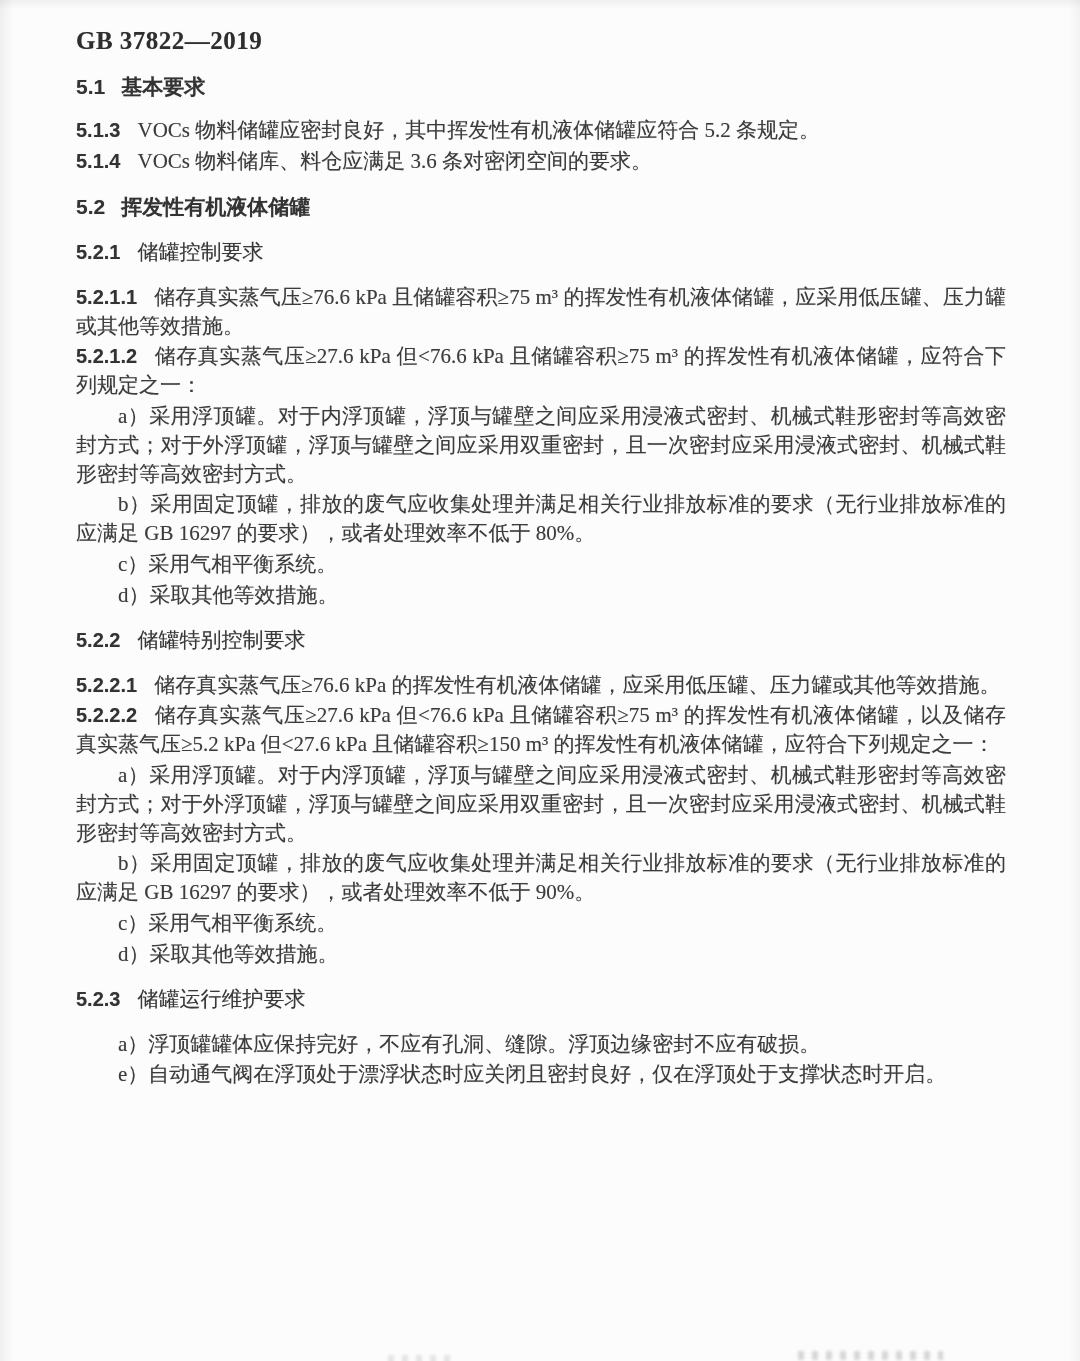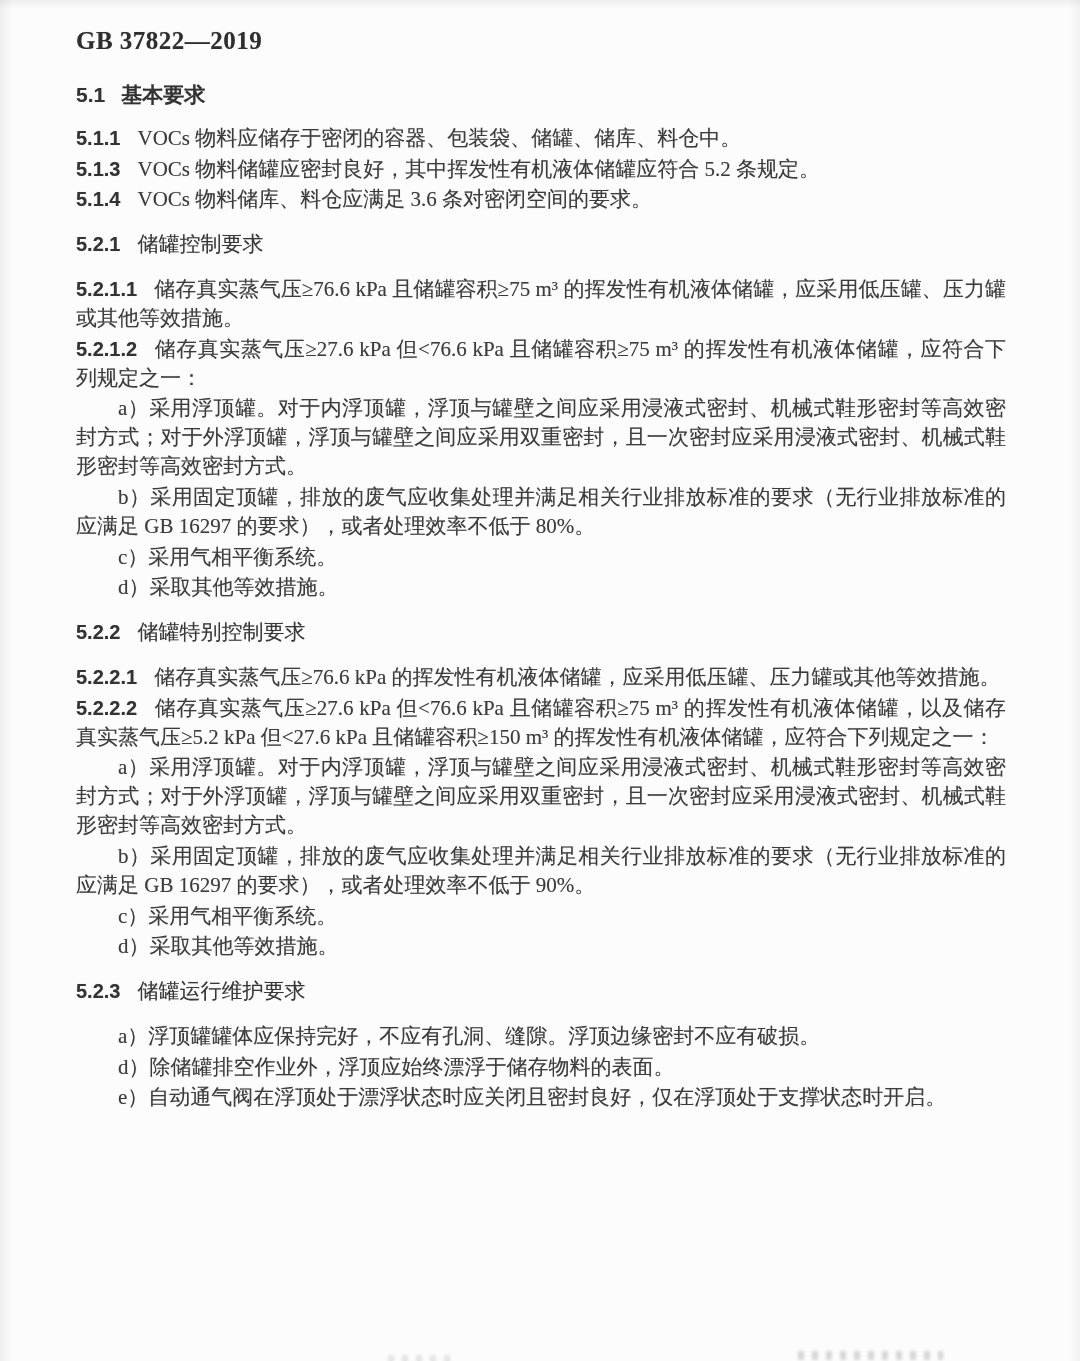--- a/index.html
+++ b/index.html
@@ -34,21 +34,21 @@
   .h1 {
     margin: 49px 0 38px 0;
     font-family: "Liberation Sans", "DejaVu Sans", sans-serif;
     font-weight: bold;
     font-size: 21.5px;
     line-height: 30px;
     color: #333;
   }
   .h1 .hnum { margin-right: 17px; }
   .h2 {
-    margin: 24px 0 14px 0;
+    margin: 16px 0 14px 0;
     font-family: "Liberation Sans", "DejaVu Sans", sans-serif;
     font-weight: bold;
     font-size: 21px;
     line-height: 30px;
     color: #333;
   }
   .h2 .hnum { margin-right: 16px; }
   .h3 {
     margin: 16px 0;
     font-size: 21px;
@@ -85,27 +85,29 @@
 
 <div class="page">
 
   <div class="doc-header">GB 37822—2019</div>
 
 
   <div class="h2">
     <span class="hnum">5.1</span><span>基本要求</span>
   </div>
 
-  <p class="clause"><span class="num">5.1.1</span><span>VOCs 物料应储存于密闭的容器、包装袋、储罐、储库、料仓中。</span></p>
 
 
   <p class="clause"><span class="num">5.1.3</span><span>VOCs 物料储罐应密封良好，其中挥发性有机液体储罐应符合 5.2 条规定。</span></p>
 
   <p class="clause"><span class="num">5.1.4</span><span>VOCs 物料储库、料仓应满足 3.6 条对密闭空间的要求。</span></p>
 
+  <div class="h2">
+    <span class="hnum">5.2</span><span>挥发性有机液体储罐</span>
+  </div>
 
   <p class="h3"><span class="num">5.2.1</span><span>储罐控制要求</span></p>
 
   <p class="clause"><span class="num">5.2.1.1</span><span>储存真实蒸气压≥76.6 kPa 且储罐容积≥75 m³ 的挥发性有机液体储罐，应采用低压罐、压力罐或其他等效措施。</span></p>
 
   <p class="clause"><span class="num">5.2.1.2</span><span>储存真实蒸气压≥27.6 kPa 但&lt;76.6 kPa 且储罐容积≥75 m³ 的挥发性有机液体储罐，应符合下列规定之一：</span></p>
 
   <p class="item">a）采用浮顶罐。对于内浮顶罐，浮顶与罐壁之间应采用浸液式密封、机械式鞋形密封等高效密封方式；对于外浮顶罐，浮顶与罐壁之间应采用双重密封，且一次密封应采用浸液式密封、机械式鞋形密封等高效密封方式。</p>
   <p class="item">b）采用固定顶罐，排放的废气应收集处理并满足相关行业排放标准的要求（无行业排放标准的应满足 GB 16297 的要求），或者处理效率不低于 80%。</p>
   <p class="item">c）采用气相平衡系统。</p>
@@ -119,19 +121,18 @@
 
   <p class="item">a）采用浮顶罐。对于内浮顶罐，浮顶与罐壁之间应采用浸液式密封、机械式鞋形密封等高效密封方式；对于外浮顶罐，浮顶与罐壁之间应采用双重密封，且一次密封应采用浸液式密封、机械式鞋形密封等高效密封方式。</p>
   <p class="item">b）采用固定顶罐，排放的废气应收集处理并满足相关行业排放标准的要求（无行业排放标准的应满足 GB 16297 的要求），或者处理效率不低于 90%。</p>
   <p class="item">c）采用气相平衡系统。</p>
   <p class="item">d）采取其他等效措施。</p>
 
   <p class="h3"><span class="num">5.2.3</span><span>储罐运行维护要求</span></p>
 
 
   <p class="item">a）浮顶罐罐体应保持完好，不应有孔洞、缝隙。浮顶边缘密封不应有破损。</p>
-  <p class="item">d）除储罐排空作业外，浮顶应始终漂浮于储存物料的表面。</p>
   <p class="item">e）自动通气阀在浮顶处于漂浮状态时应关闭且密封良好，仅在浮顶处于支撑状态时开启。</p>
 
   <div class="smudge s1"></div>
   <div class="smudge s2"></div>
 
 </div>
 
 </body></html>

